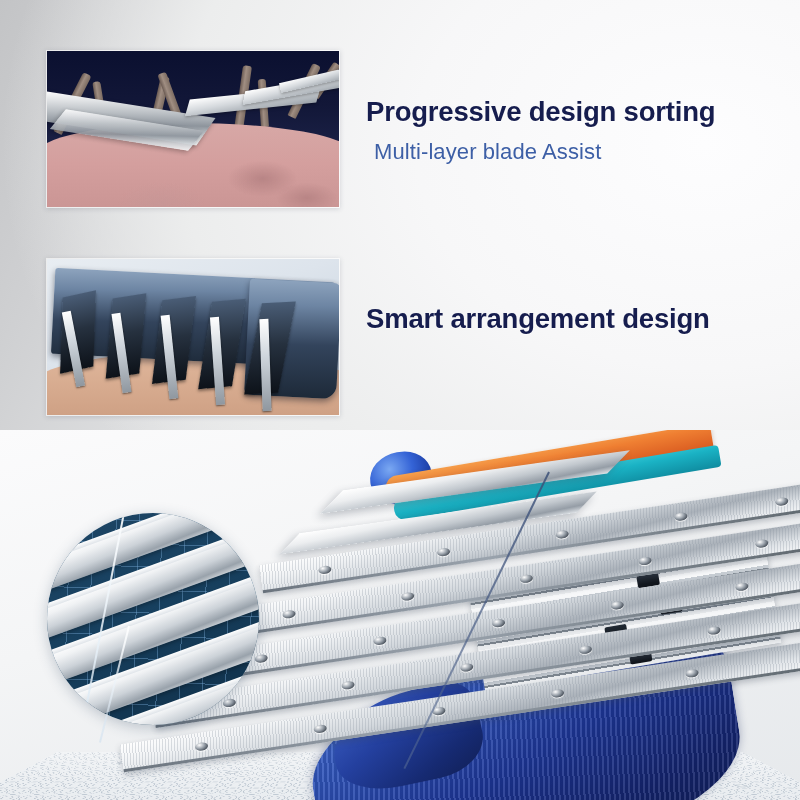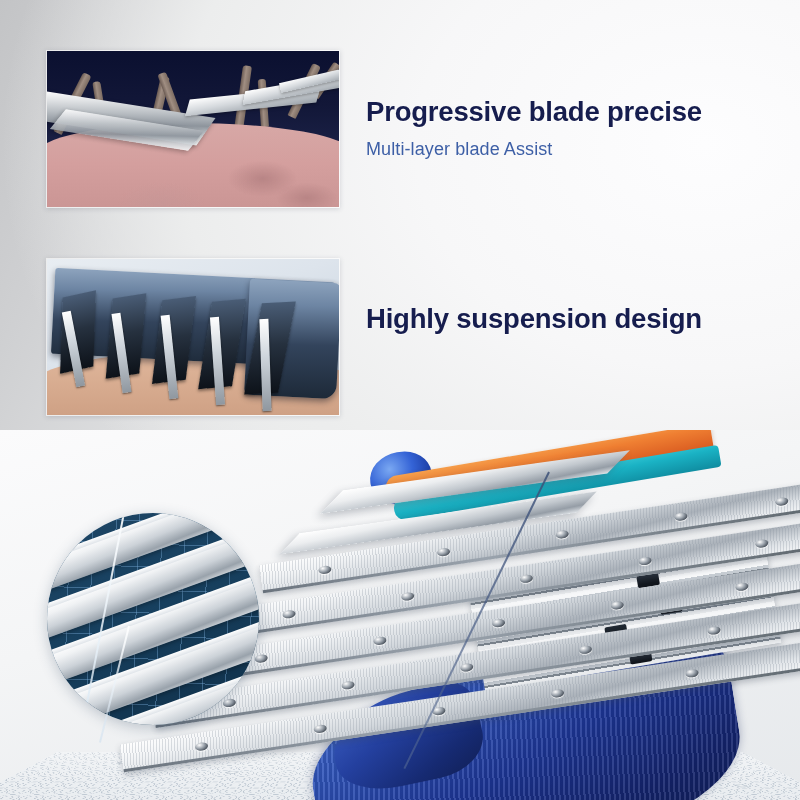--- a/index.html
+++ b/index.html
@@ -82,22 +82,22 @@
   }
 
   
   .feature-text { position:absolute; left:366px; }
   .f-title {
     font-size:27.5px; font-weight:bold; color:#161d4e;
     letter-spacing:-.2px; white-space:nowrap;
     text-shadow:0 1px 1px rgba(255,255,255,.75);
   }
   .f-sub {
-    font-size:18px; color:#3d5fa6; margin-top:11px;
-    letter-spacing:.1px; white-space:nowrap;
+    font-size:22px; color:#3d5fa6; margin-top:11px;
+    letter-spacing:.1px; white-space:nowrap;margin-left:8px;
   }
   #feature-text-1 { top:96px; }
   #feature-text-2 { top:303px; }
 
   
   #hero { position:absolute; left:0; top:430px; width:800px; height:370px; overflow:hidden; }
 
   .hero-bg {
     position:absolute; inset:0;
     background:linear-gradient(165deg,#fbfbfc 0%,#f4f5f6 40%,#eceef0 70%,#e6e9ec 100%);
@@ -265,21 +265,21 @@
 
       <div class="blade-big" style="left:-16px;top:52px;width:176px;height:30px;transform:rotate(9deg) skewX(-26deg);"></div>
       <div class="blade-big" style="left:10px;top:68px;width:140px;height:22px;transform:rotate(9deg) skewX(-30deg);opacity:.92;"></div>
       <div class="blade-thin" style="left:140px;top:42px;width:132px;height:16px;transform:rotate(-6deg) skewX(-22deg);"></div>
       <div class="blade-thin" style="left:196px;top:30px;width:122px;height:13px;transform:rotate(-10deg) skewX(-20deg);"></div>
       <div class="blade-thin" style="left:232px;top:22px;width:90px;height:10px;transform:rotate(-13deg);"></div>
     </div>
   </div>
 
   <div class="feature-text" id="feature-text-1">
-    <div class="f-title">Progressive blade precise</div>
+    <div class="f-title">Progressive design sorting</div>
     <div class="f-sub">Multi-layer blade Assist</div>
   </div>
 
   <div class="panel" id="panel-2">
     <div class="panel-media">
       <div class="p2-bg"></div>
       <div class="p2-skin"></div>
 
       <div class="cart-body" style="left:6px;top:16px;width:280px;height:86px;transform:rotate(3deg);"></div>
       <div class="cart-body" style="left:200px;top:22px;width:92px;height:116px;transform:rotate(3deg);border-radius:4px 8px 14px 6px;"></div>
@@ -292,21 +292,21 @@
 
       <div class="fin-edge" style="left:22px;top:52px;width:9px;height:76px;transform:rotate(-11deg);"></div>
       <div class="fin-edge" style="left:70px;top:54px;width:9px;height:80px;transform:rotate(-8deg);"></div>
       <div class="fin-edge" style="left:118px;top:56px;width:9px;height:84px;transform:rotate(-6deg);"></div>
       <div class="fin-edge" style="left:166px;top:58px;width:9px;height:88px;transform:rotate(-4deg);"></div>
       <div class="fin-edge" style="left:214px;top:60px;width:9px;height:92px;transform:rotate(-2deg);"></div>
     </div>
   </div>
 
   <div class="feature-text" id="feature-text-2">
-    <div class="f-title">Highly suspension design</div>
+    <div class="f-title">Smart arrangement design</div>
   </div>
 
   <div id="hero">
     <div class="hero-bg"></div>
     <div class="droplets"></div>
 
     <div class="handle"></div>
     <div class="handle-tip"></div>
 
     <div class="cap-knob-ring"></div>

